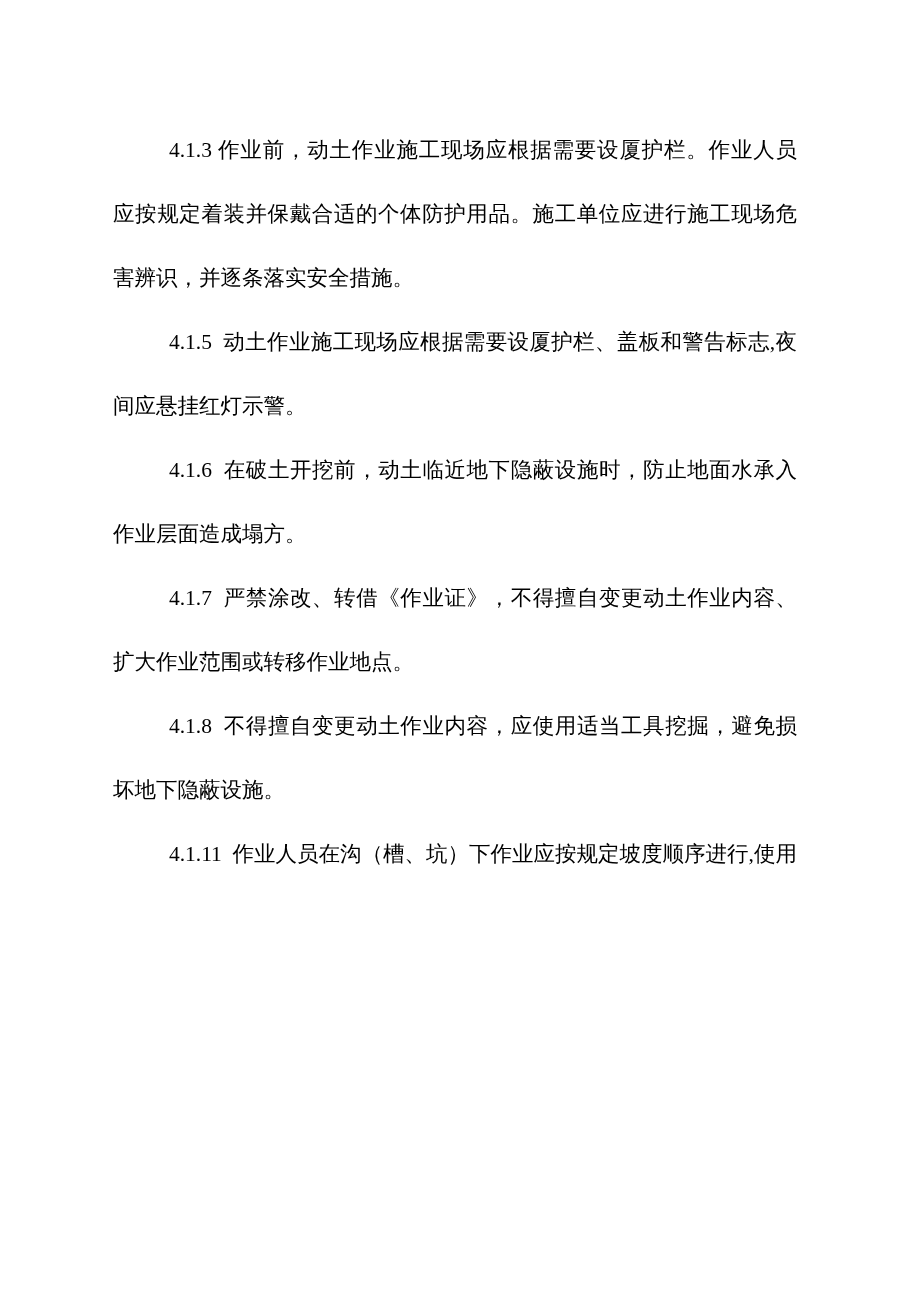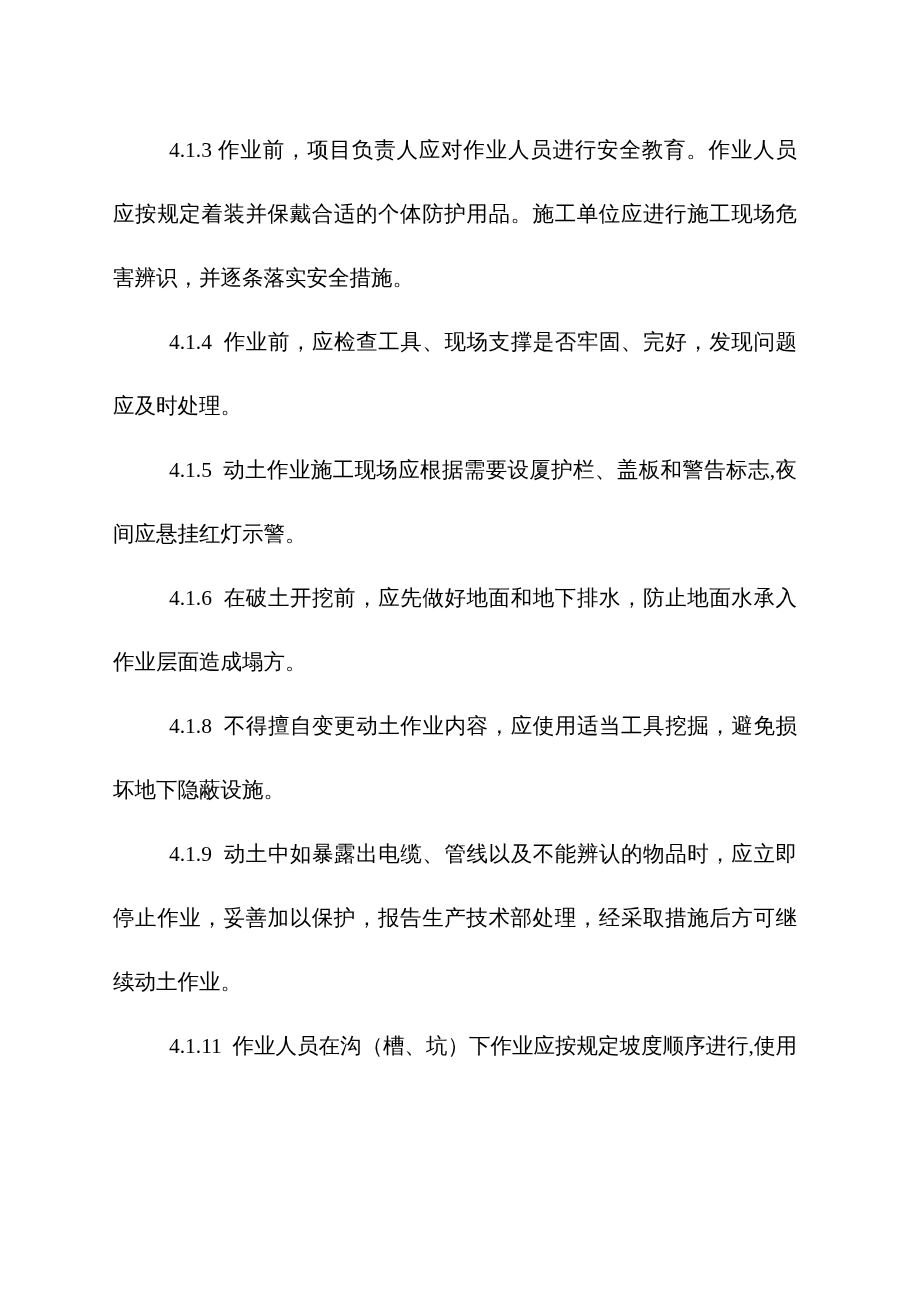--- a/index.html
+++ b/index.html
@@ -35,21 +35,20 @@
     white-space: pre-wrap;
     word-break: break-all;
     font-weight: 500;
   }
 </style>
 </head>
 <body>
 
 <div class="page">
   <div class="doc-body">
-    <p class="para">4.1.3 作业前，项目负责人应对作业人员进行安全教育。作业人员应按规定着装并保戴合适的个体防护用品。施工单位应进行施工现场危害辨识，并逐条落实安全措施。</p>
-    <p class="para">4.1.4  作业前，应检查工具、现场支撑是否牢固、完好，发现问题应及时处理。</p>
+    <p class="para">4.1.3 作业前，动土作业施工现场应根据需要设厦护栏。作业人员应按规定着装并保戴合适的个体防护用品。施工单位应进行施工现场危害辨识，并逐条落实安全措施。</p>
     <p class="para">4.1.5  动土作业施工现场应根据需要设厦护栏、盖板和警告标志,夜间应悬挂红灯示警。</p>
-    <p class="para">4.1.6  在破土开挖前，应先做好地面和地下排水，防止地面水承入作业层面造成塌方。</p>
+    <p class="para">4.1.6  在破土开挖前，动土临近地下隐蔽设施时，防止地面水承入作业层面造成塌方。</p>
+    <p class="para">4.1.7  严禁涂改、转借《作业证》，不得擅自变更动土作业内容、扩大作业范围或转移作业地点。</p>
     <p class="para">4.1.8  不得擅自变更动土作业内容，应使用适当工具挖掘，避免损坏地下隐蔽设施。</p>
-    <p class="para">4.1.9  动土中如暴露出电缆、管线以及不能辨认的物品时，应立即停止作业，妥善加以保护，报告生产技术部处理，经采取措施后方可继续动土作业。</p>
     <p class="para">4.1.11  作业人员在沟（槽、坑）下作业应按规定坡度顺序进行,使用</p>
   </div>
 </div>
 
 </body></html>

